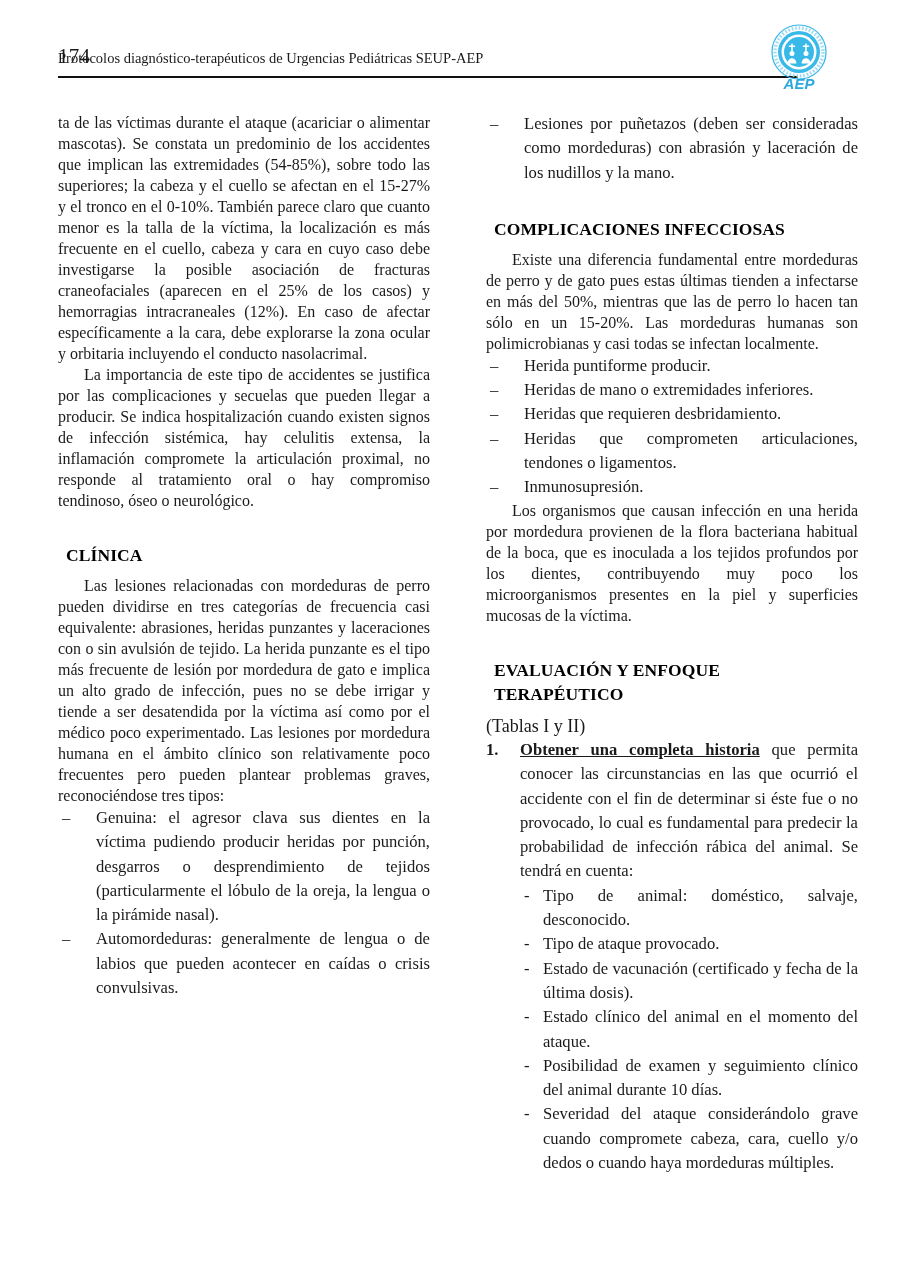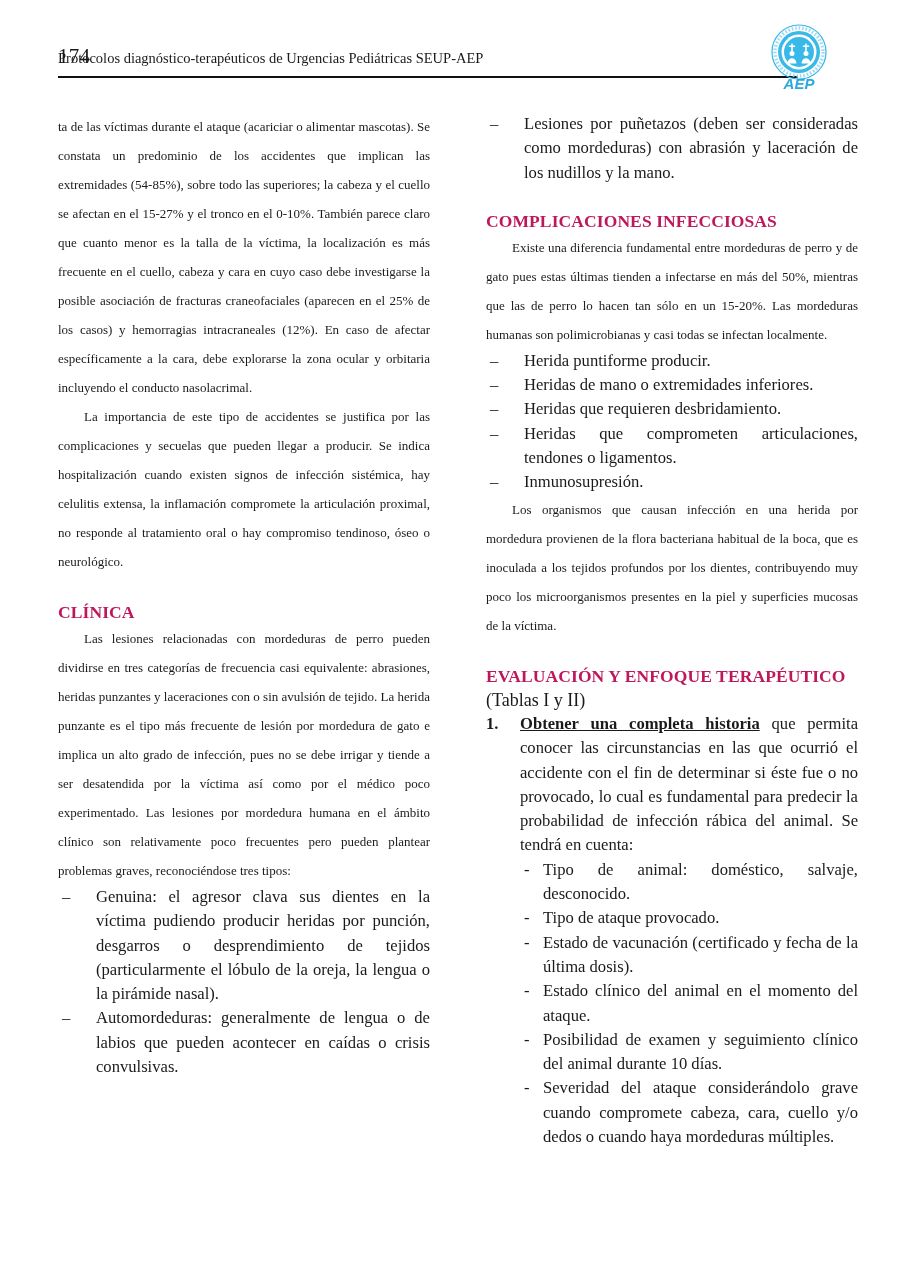--- a/index.html
+++ b/index.html
@@ -75,37 +75,37 @@
   .col {
     position: absolute;
     top: 0;
     width: 372px;
   }
   .col-left  { left: 0px; }
   .col-right { left: 428px; }
 
   p.body {
     margin: 0;
-    font-size: 13px;
-    line-height: 29px;
+    font-size: 16px;
+    line-height: 21px;
     text-align: justify;
     text-justify: inter-word;
     hyphens: manual;
     color: #1a1a1a;
   }
   p.body.indent { text-indent: 26px; }
   p.body.cont   { text-indent: 0; }
 
   h2.section {
-    margin: 0;
+    margin: 8px;
     font-size: 17.5px;
     line-height: 24px;
     font-weight: bold;
     letter-spacing: 0.1px;
-    color: #be185d;
+    color: #000000;
     text-transform: uppercase;
   }
   .section-sub {
     margin: 0;
     font-size: 18px;
     line-height: 24.3px;
     color: #1a1a1a;
   }
 
   .spacer-lg { height: 24px; }

